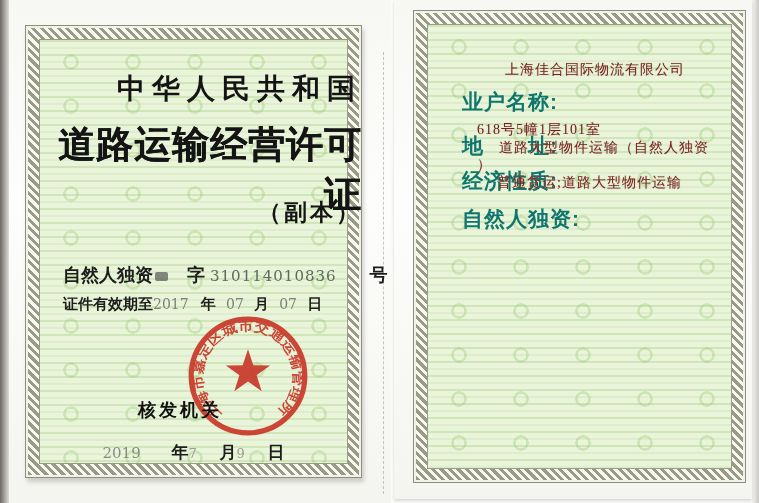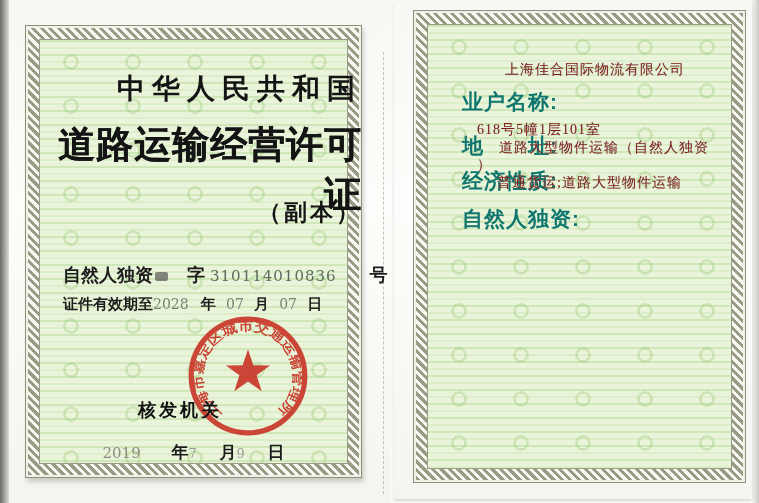--- a/index.html
+++ b/index.html
@@ -90,21 +90,21 @@
   <div class="t-center subtitle">（副本）</div>
 
   <div class="lic-line">
     <span>自然人独资</span><span class="smudge"></span>
     <span style="margin-left:14px">字</span>
     <span class="num" style="">310114010836</span>
     <span style="margin-left:28px">号</span>
   </div>
 
   <div class="valid-line">
-    <span>证件有效期至</span><span class="num">2028</span>
+    <span>证件有效期至</span><span class="num">2017</span>
     <span style="margin-left:8px">年</span>
     <span class="num" style="margin-left:6px">07</span>
     <span style="margin-left:6px">月</span>
     <span class="num" style="margin-left:6px">07</span>
     <span style="margin-left:6px">日</span>
   </div>
 
   <svg class="seal" viewBox="0 0 144 144">
     <circle cx="72" cy="72" r="66" fill="none" stroke="#c9382a" stroke-width="6"></circle>
     <polygon fill="#c9382a" points="72,41 78.2,59.5 97.7,59.7 82,71.2 87.9,89.8 72,78.5 56.1,89.8 62,71.2 46.3,59.7 65.8,59.5"></polygon>

